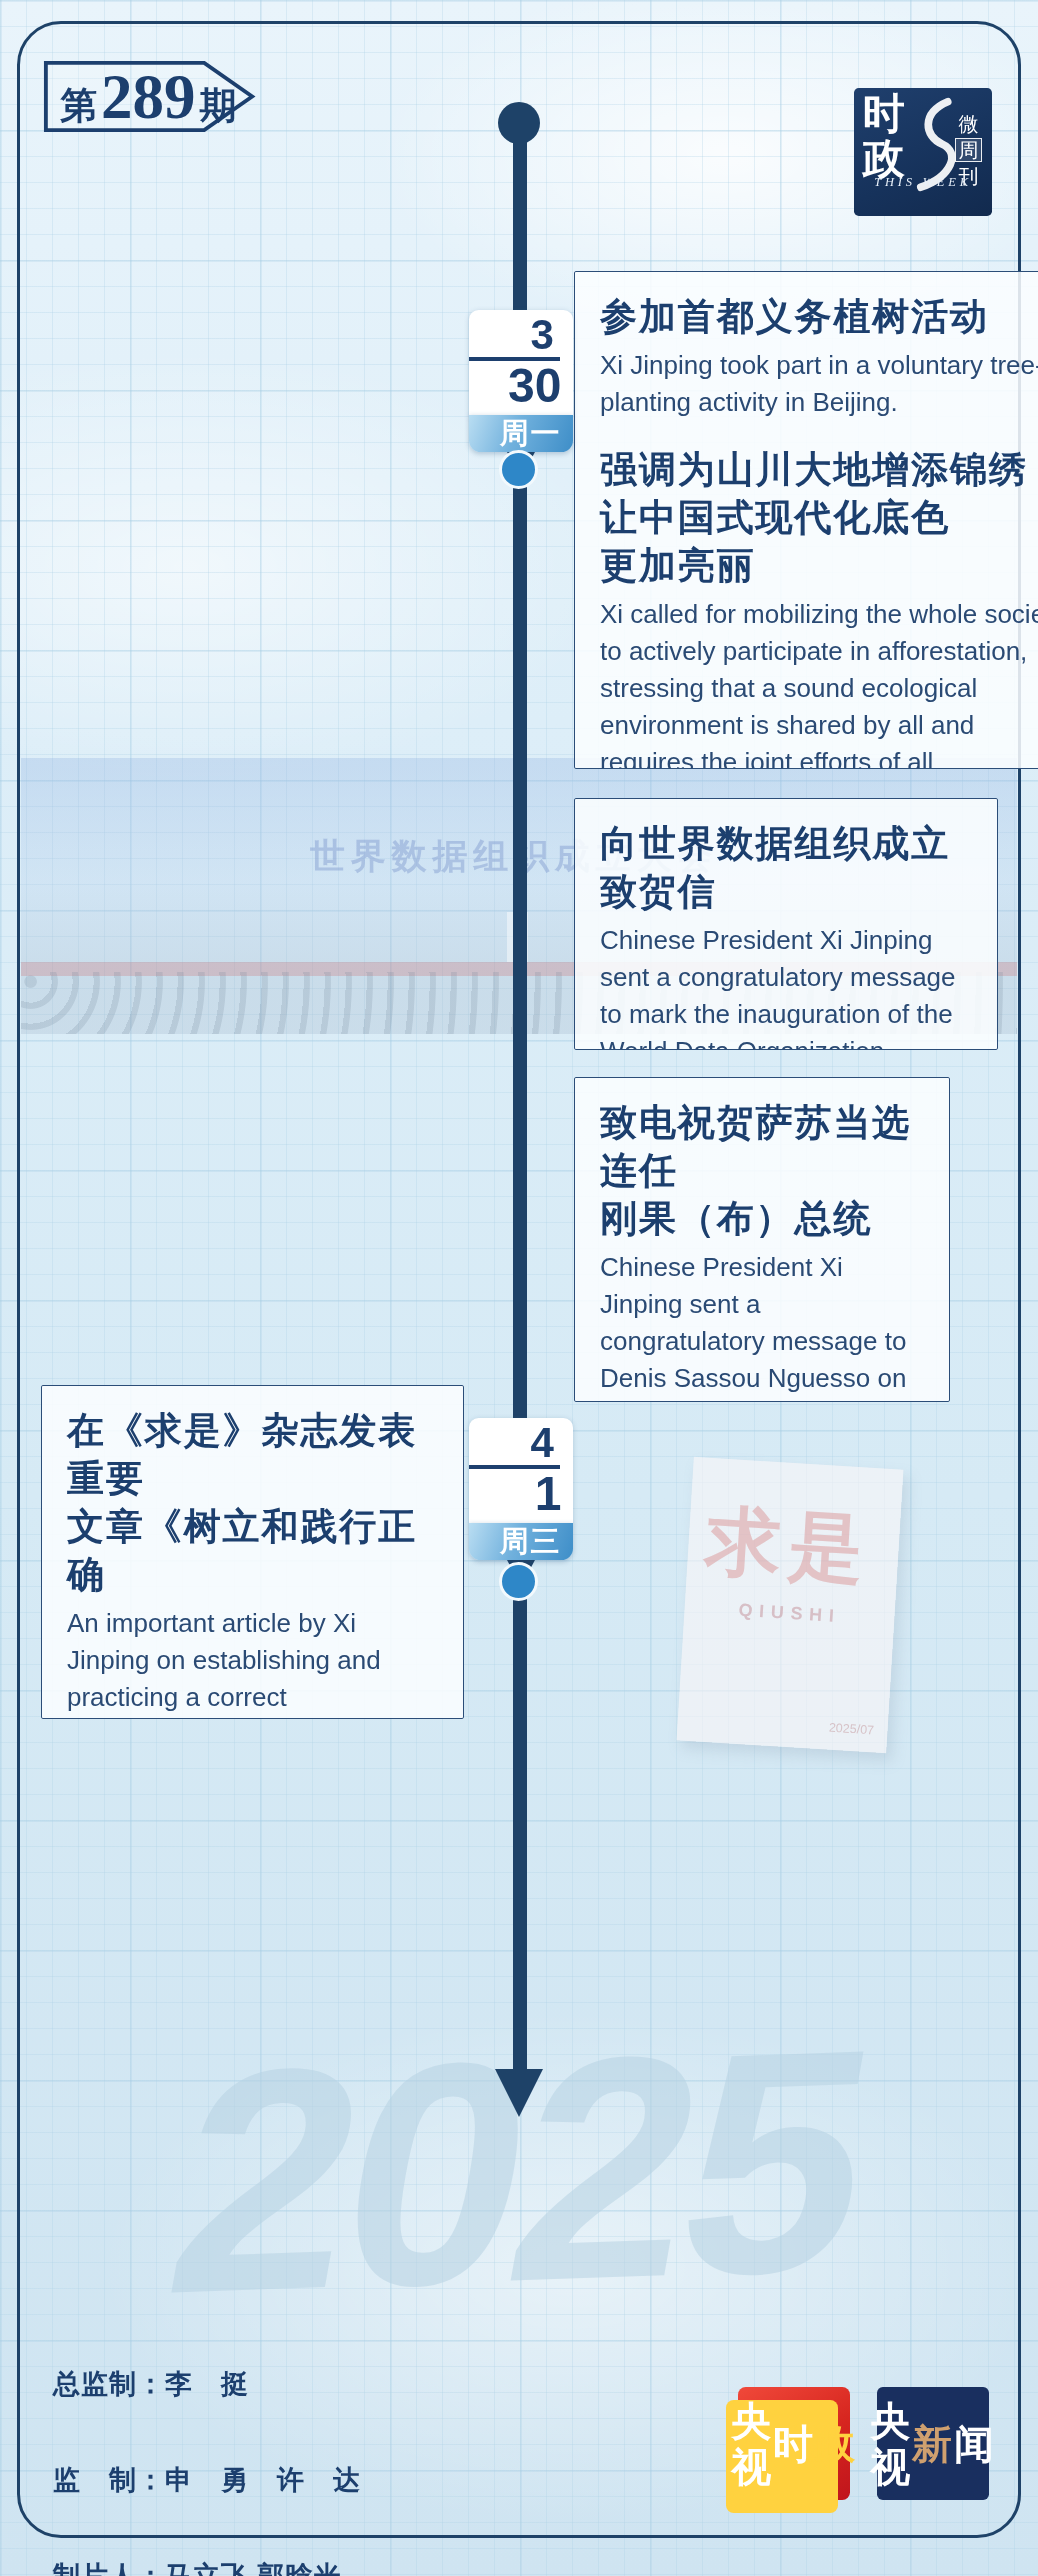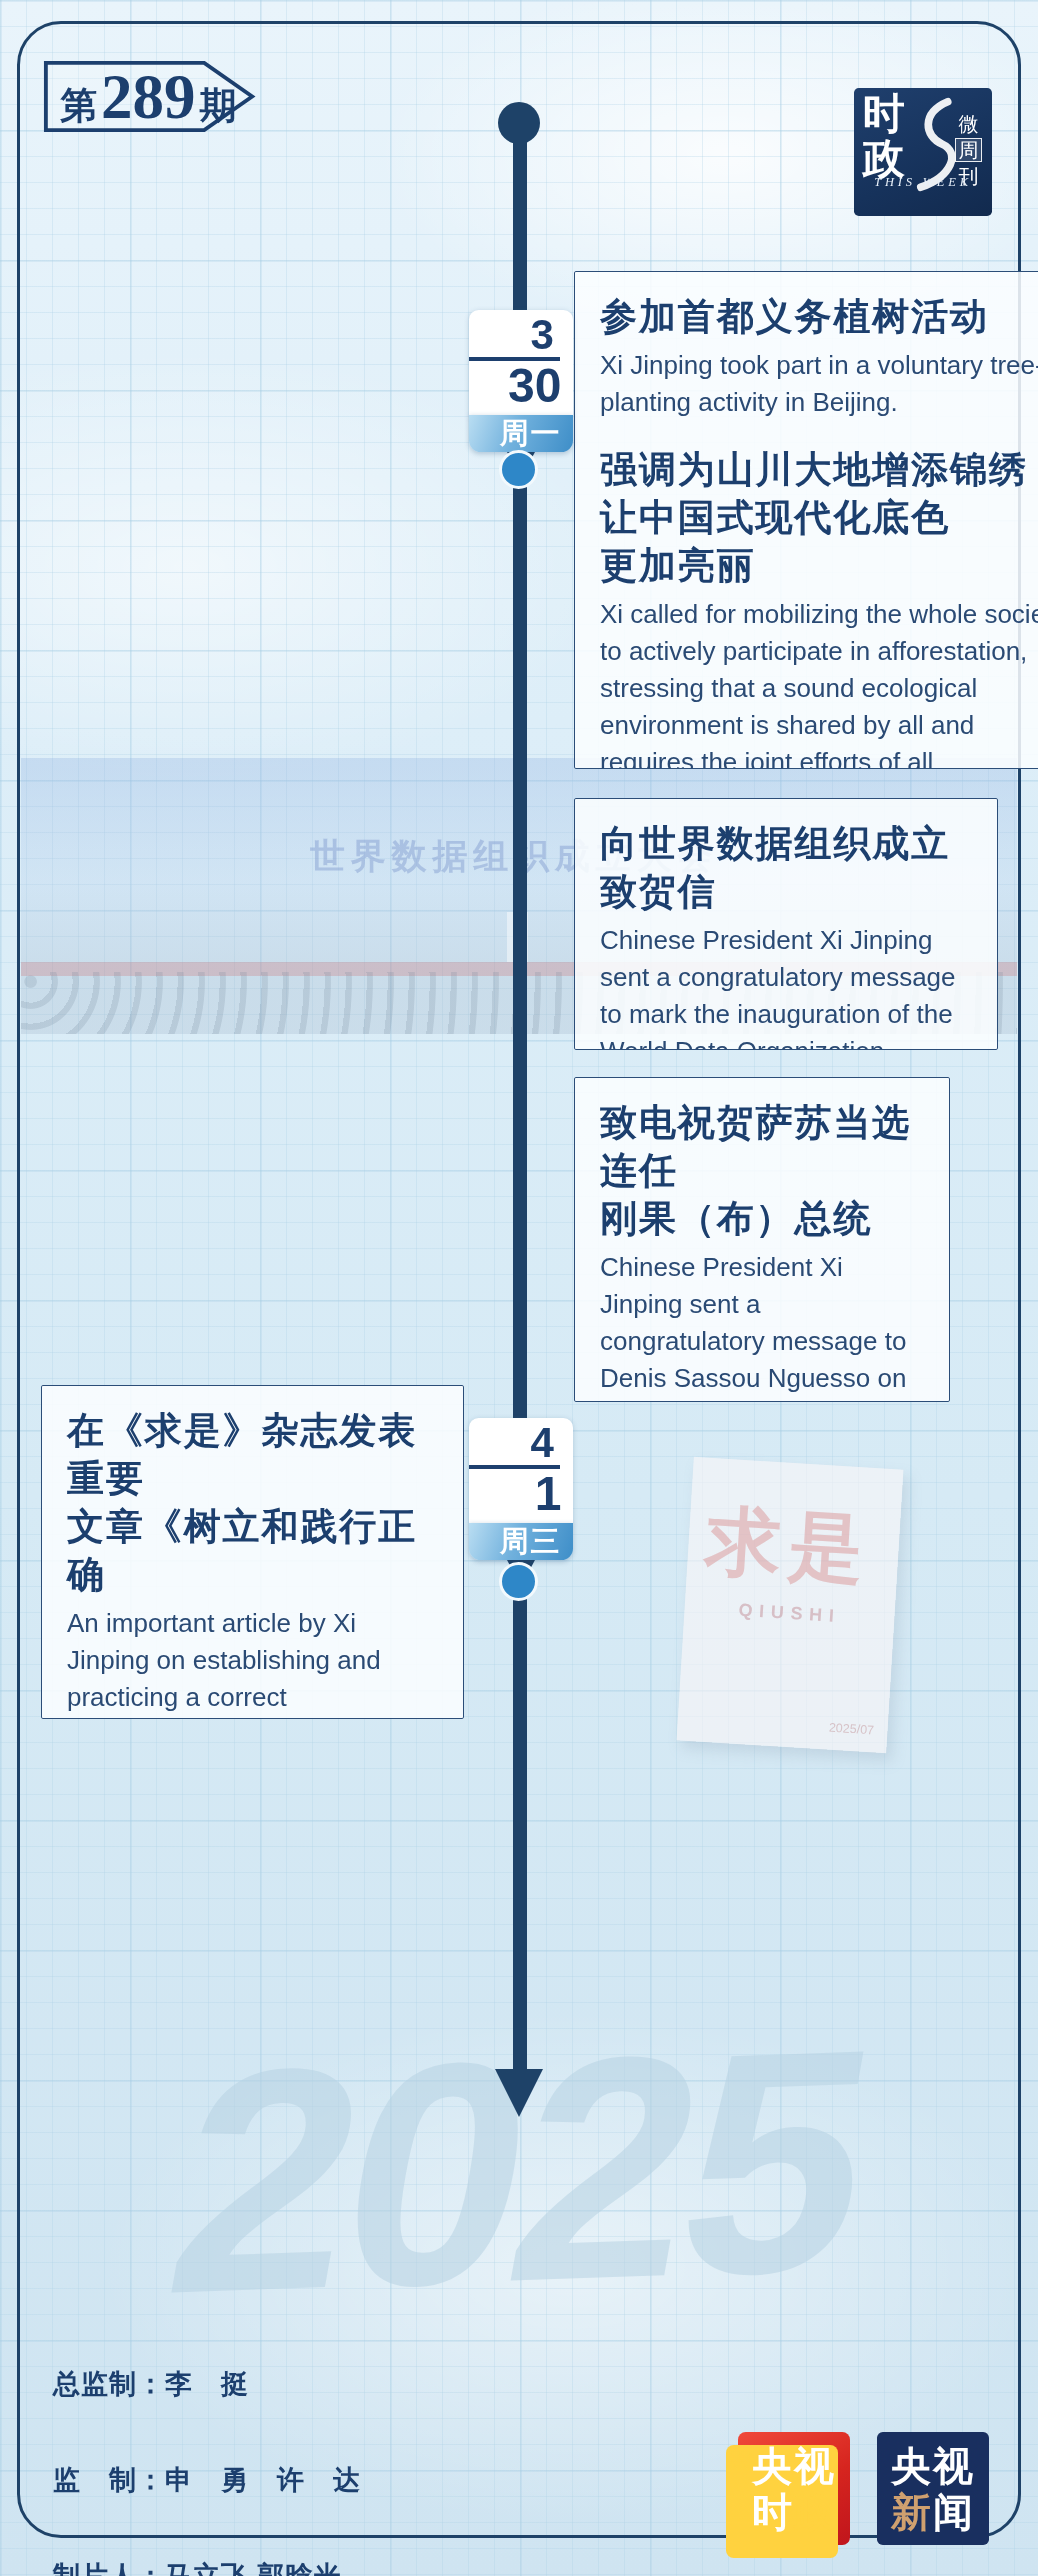--- a/index.html
+++ b/index.html
@@ -99,22 +99,22 @@
     line-height:48px;letter-spacing:1.9px;color:#1c3f6e;}
   .en{font-size:26px;line-height:37px;color:#2a4a74;margin:5.8px 0 0 0;}
   .card-item + .card-item{margin-top:25px;}
 
   
   .credits{position:absolute;left:53px;top:2304px;z-index:5;color:#1c3f6e;font-weight:700;
     font-size:27px;line-height:32px;letter-spacing:1px;white-space:pre;}
 
   
   .badge{position:absolute;width:112px;height:113px;z-index:5;border-radius:7.7px;
-    display:flex;flex-direction:column;align-items:center;justify-content:center;
-    font-weight:700;font-size:40px;line-height:46px;letter-spacing:1.9px;color:#fff;margin-top:45px;}
+    display:flex;flex-direction:row;align-items:center;justify-content:center;
+    font-weight:700;font-size:40px;line-height:46px;letter-spacing:1.9px;color:#fff;}
   .badge-red{left:738px;top:2387px;background:linear-gradient(150deg,#f0493a 0%,#d6251f 55%,#c0151c 100%);}
   .badge-red .shadow{position:absolute;left:-12.5px;top:12.5px;width:112px;height:113px;border-radius:7.7px;
     background:#ffd23f;z-index:-1;}
   .badge-navy{left:877px;top:2387px;background:#192f5f;border-radius:5.8px;}
   .acc-yellow{color:#ffd23f;}
   .acc-tan{color:#cfa06f;}
   .badge-row{display:flex;}
 </style>
 </head>
 <body>

